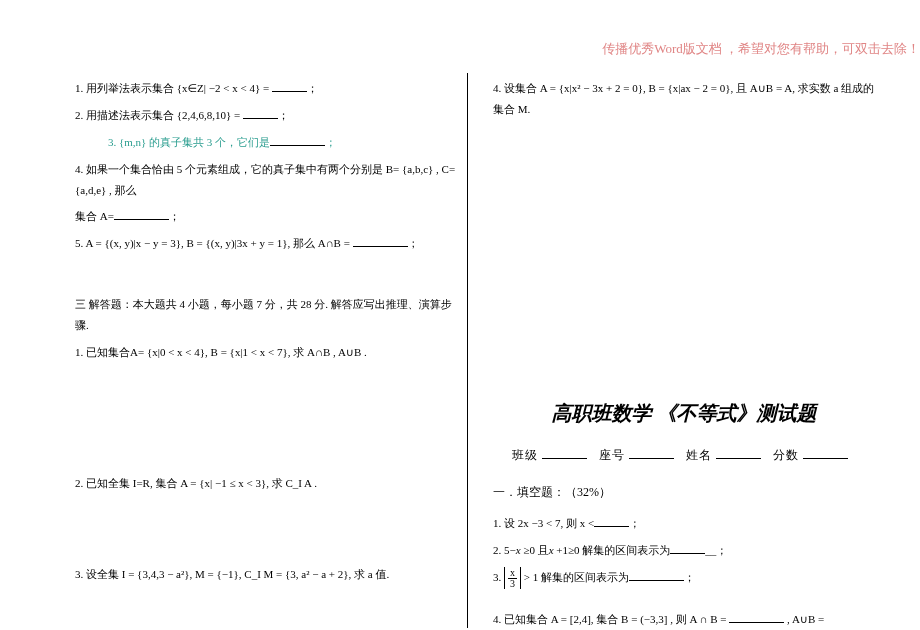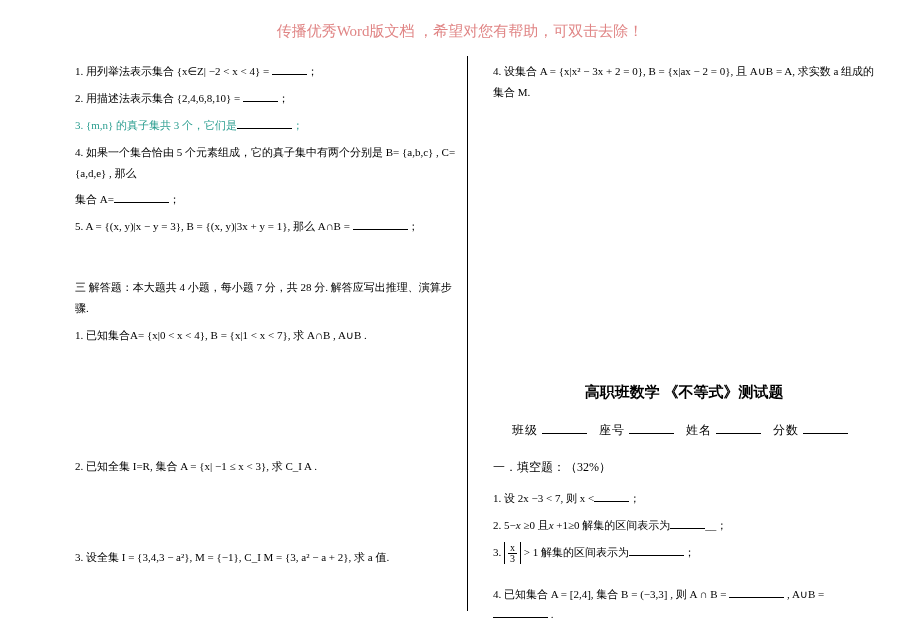--- a/index.html
+++ b/index.html
@@ -7,24 +7,24 @@
       width: 920px;
       height: 630px;
       background: #fff;
       font-family: "SimSun", "宋体", serif;
       font-size: 11px;
       color: #000;
       position: relative;
       overflow: hidden;
     }
     .header-notice {
-      text-align: center;
-      font-size: 15px;
+      text-align: right;
+      font-size: 13px;
       color: #e08585;
-      padding-top: 22px;
+      padding-top: 40px;
       padding-bottom: 10px;
     }
     .columns {
       display: flex;
       padding: 0 45px 0 75px;
       gap: 0;
       justify-content: center;
     }
     .col {
       flex: 1;
@@ -47,36 +47,37 @@
       margin-bottom: 6px;
       font-size: 11px;
     }
     .line-spaced {
       margin-bottom: 20px;
     }
     .bold {
       font-weight: normal;
       margin-top: 40px;
     }
-    .teal { color: #2a9d8f; }
+    .teal { color: #2a9d8f; margin-left: 33px; }
     .blank {
       display: inline-block;
       border-bottom: 1px solid #000;
       min-width: 50px;
       height: 12px;
       vertical-align: baseline;
     }
     .blank-sm { min-width: 35px; }
     .blank-md { min-width: 55px; }
     .title-right {
       text-align: center;
-      font-size: 15px;
+      font-size: 20px;
       font-weight: bold;
       margin-top: 280px;
       margin-bottom: 20px;
+      font-style: italic;
     }
     .info-row {
       text-align: center;
       font-size: 12px;
       margin-bottom: 20px;
       letter-spacing: 1px;
     }
     .info-row .blank { min-width: 45px; margin: 0 8px 0 4px; }
     .section-h {
       font-size: 12px;

